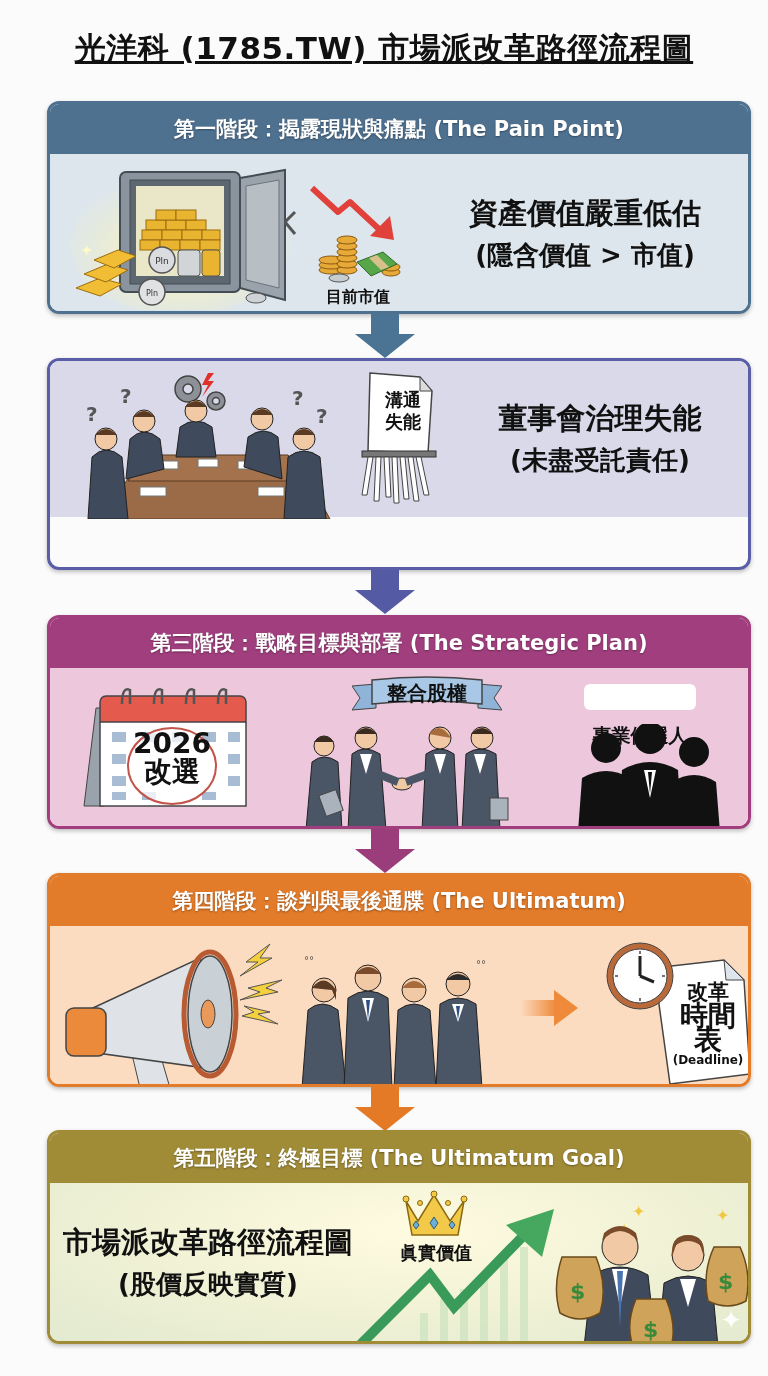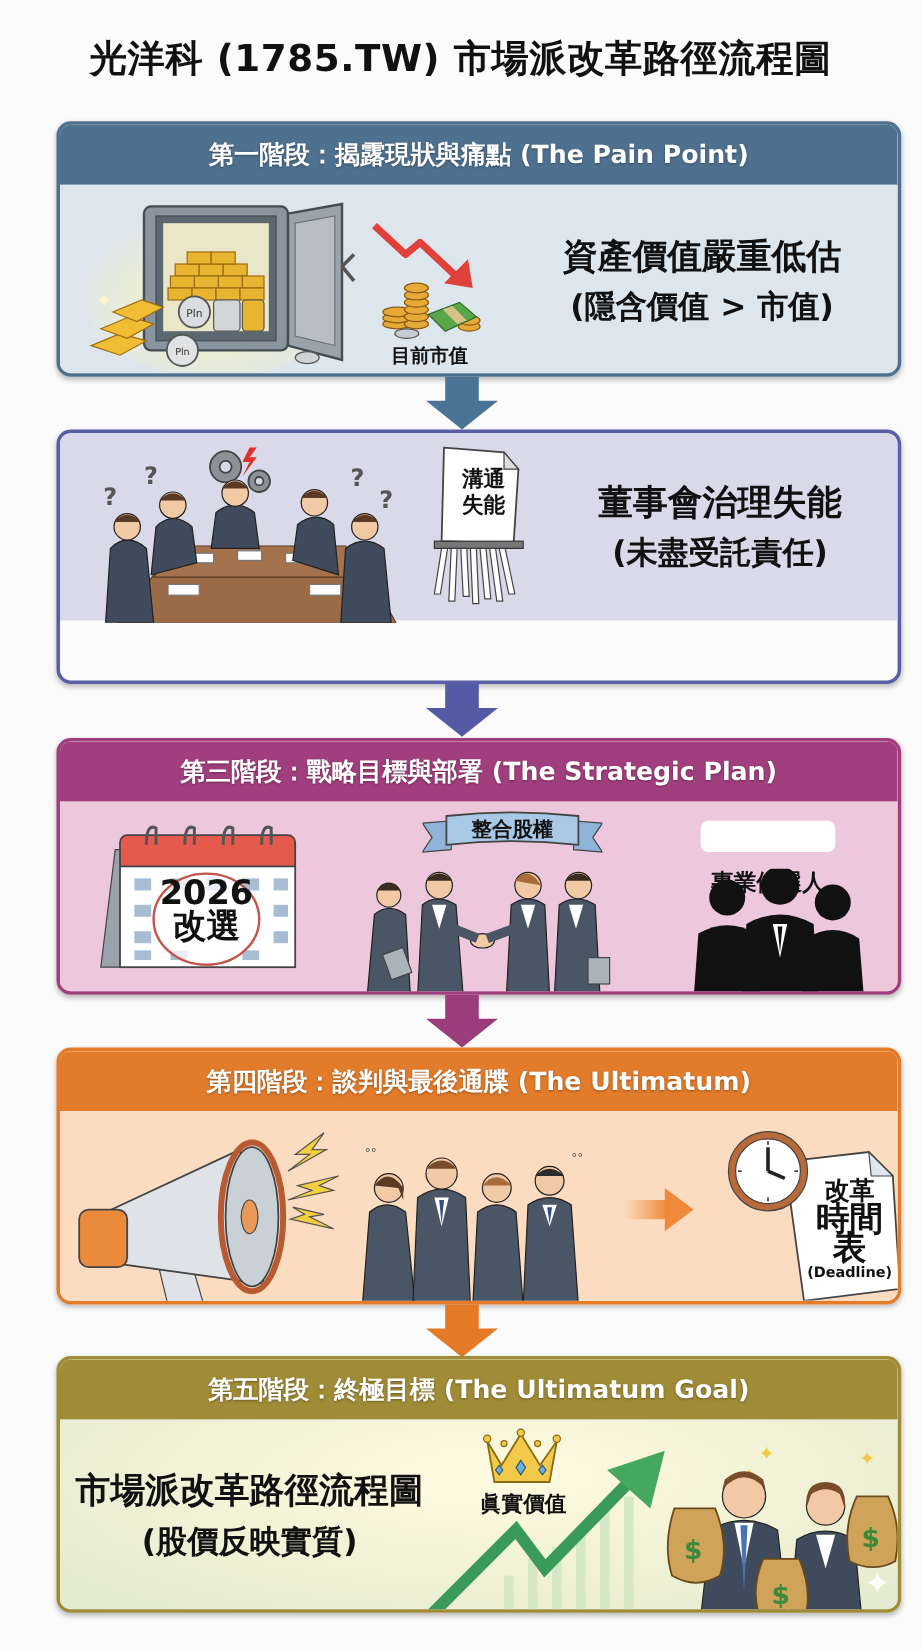--- a/index.html
+++ b/index.html
@@ -2,21 +2,21 @@
 <html><head>
 <meta charset="utf-8">
 <style>
   html, body { margin:0; padding:0; }
   body {
     width:768px; height:1376px; background:#fbfbfb; position:relative; overflow:hidden;
     font-family:"DejaVu Sans", sans-serif; color:#111;
   }
   .title {
     position:absolute; left:0; top:28px; width:768px; text-align:center;
-    font-size:31px; font-weight:bold; letter-spacing:0.5px; color:#111;
+    font-size:31px; font-weight:bold; letter-spacing:0.5px; color:#111;text-decoration:underline;
   }
   .panel {
     position:absolute; left:47px; width:704px; border-radius:12px; overflow:hidden;
     box-shadow:0 2px 4px rgba(0,0,0,0.25);
     border:3px solid var(--hc);
     box-sizing:border-box;
   }
   .panel .hdr {
     height:50px; background:var(--hc); color:#fff; font-weight:bold; font-size:21px;
     display:flex; align-items:center; justify-content:center;
@@ -242,21 +242,21 @@
     <div class="lbl" style="left:82px;top:62px;width:80px;line-height:28px;">
       <span style="display:block;font-size:28px">2026</span>
       <span style="display:block;font-size:28px">改選</span>
     </div>
 
     <svg class="abs" style="left:302px;top:6px" width="150" height="40" viewBox="0 0 150 40">
       <polygon points="0,12 24,10 24,34 0,36 8,24" fill="#8fb4d8" stroke="#444"></polygon>
       <polygon points="150,12 126,10 126,34 150,36 142,24" fill="#8fb4d8" stroke="#444"></polygon>
       <path d="M20,6 Q75,0 130,6 L130,30 Q75,24 20,30 Z" fill="#a9c8e6" stroke="#444" stroke-width="1.5"></path>
     </svg>
-    <div class="lbl" style="left:327px;top:12px;width:100px;font-size:17px;">整合股權</div>
+    <div class="lbl" style="left:327px;top:12px;width:100px;font-size:20px;">整合股權</div>
 
     <svg class="abs" style="left:252px;top:50px" width="240" height="112" viewBox="0 0 240 112">
       <g fill="#4a5566" stroke="#222" stroke-width="1">
         <path d="M4,112 L10,44 Q22,34 36,44 L40,112 Z"></path>
         <path d="M46,112 L50,36 Q62,26 78,36 L84,112 Z"></path>
         <path d="M120,112 L124,36 Q138,26 152,36 L156,112 Z"></path>
         <path d="M160,112 L164,36 Q178,26 194,36 L198,112 Z"></path>
       </g>
       <g fill="#fff">
           <polygon points="58,36 64,56 70,36"></polygon>

